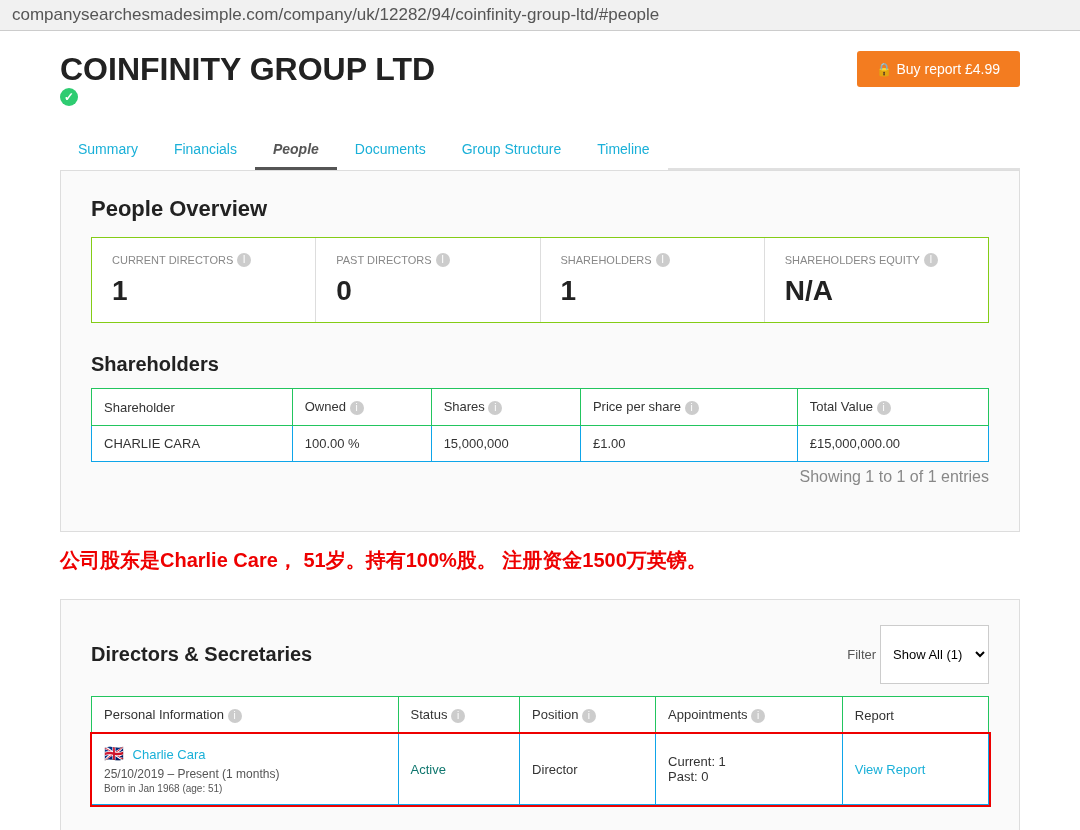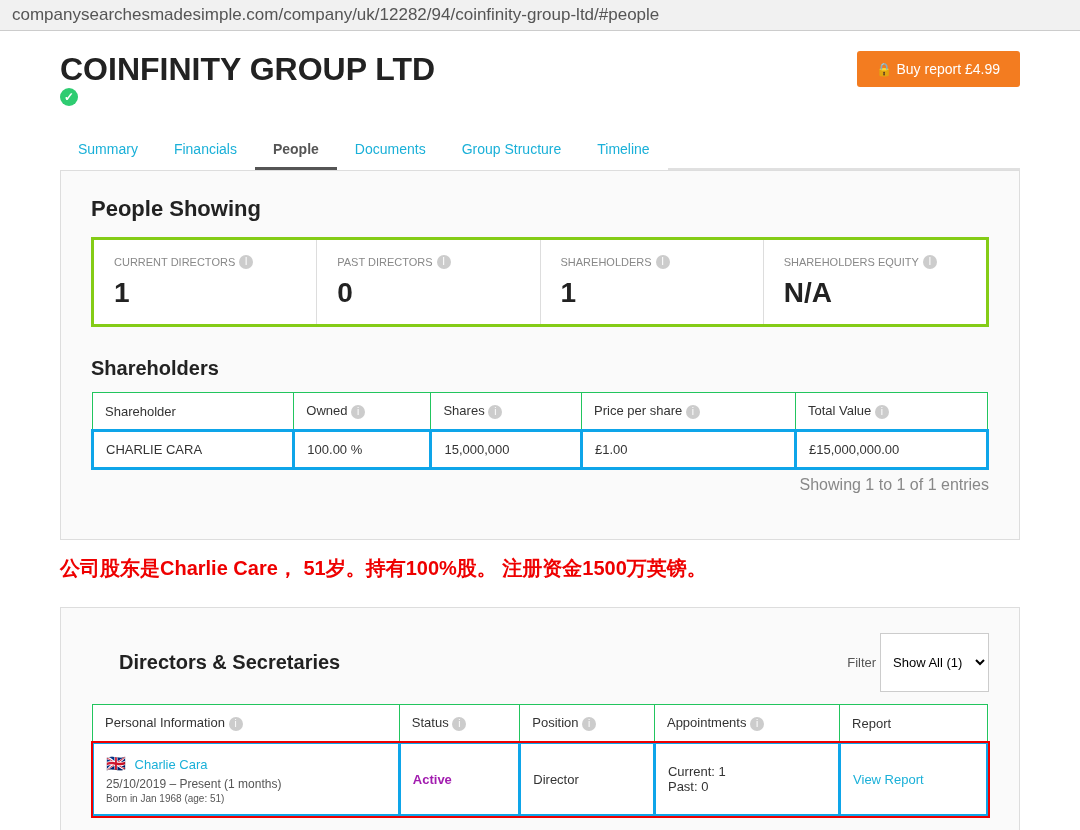--- a/index.html
+++ b/index.html
@@ -107,41 +107,42 @@
       border-bottom: 3px solid transparent;
       margin-bottom: -2px;
       background: #fff;
     }
 
     .tab.active {
       color: #555;
       border-bottom: 3px solid #555;
       font-weight: bold;
       background: #fff;
+      font-style: italic;
     }
 
     
     .content-card {
       border: 1px solid #ddd;
       padding: 25px 30px;
       margin-top: 0;
       background: #fafafa;
     }
 
     
     .section-title {
       font-size: 22px;
       font-weight: bold;
       margin-bottom: 15px;
       color: #222;
     }
 
     .overview-stats {
       display: flex;
-      border: 3px solid #84cc16;
+      border: 1px solid #84cc16;
       background: #fff;
       margin-bottom: 30px;
     }
 
     .stat-cell {
       flex: 1;
       padding: 15px 20px;
       border-right: 1px solid #ddd;
     }
 
@@ -206,21 +207,21 @@
       font-size: 13px;
       font-weight: normal;
       color: #333;
       border: 1px solid #22c55e;
       display: table-cell;
     }
 
     td {
       padding: 10px 12px;
       font-size: 13px;
-      border: 3px solid #0ea5e9;
+      border: 1px solid #0ea5e9;
       color: #333;
     }
 
     .showing-text {
       text-align: right;
       font-size: 16px;
       color: #888;
       margin-top: 6px;
       margin-bottom: 15px;
     }
@@ -239,21 +240,20 @@
       display: flex;
       justify-content: space-between;
       align-items: center;
       margin-bottom: 12px;
     }
 
     .directors-title {
       font-size: 20px;
       font-weight: bold;
       color: #222;
-      margin-left: 28px;
     }
 
     .filter-label {
       font-size: 13px;
       color: #555;
     }
 
     .filter-select {
       border: 1px solid #ccc;
       padding: 20px 8px;
@@ -267,22 +267,22 @@
       font-size: 16px;
       margin-right: 5px;
     }
 
     .person-link {
       color: #1ab0d8;
       text-decoration: none;
     }
 
     .active-status {
-      color: #a21caf;
-      font-weight: bold;
+      color: #0f766e;
+      font-weight: normal;
     }
 
     .highlighted-row {
       outline: 2px solid #e00;
     }
 
     .view-report-link {
       color: #1ab0d8;
       text-decoration: none;
     }
@@ -321,21 +321,21 @@
     <div class="tab">Financials</div>
     <div class="tab active">People</div>
     <div class="tab">Documents</div>
     <div class="tab">Group Structure</div>
     <div class="tab">Timeline</div>
   </div>
 
   <div class="content-card">
 
     <div>
-      <h2 class="section-title">People Showing</h2>
+      <h2 class="section-title">People Overview</h2>
       <div class="overview-stats">
         <div class="stat-cell">
           <div class="stat-label">
             <span>CURRENT DIRECTORS</span>
             <span class="info-icon">i</span>
           </div>
           <div class="stat-value">1</div>
         </div>
         <div class="stat-cell">
           <div class="stat-label">

